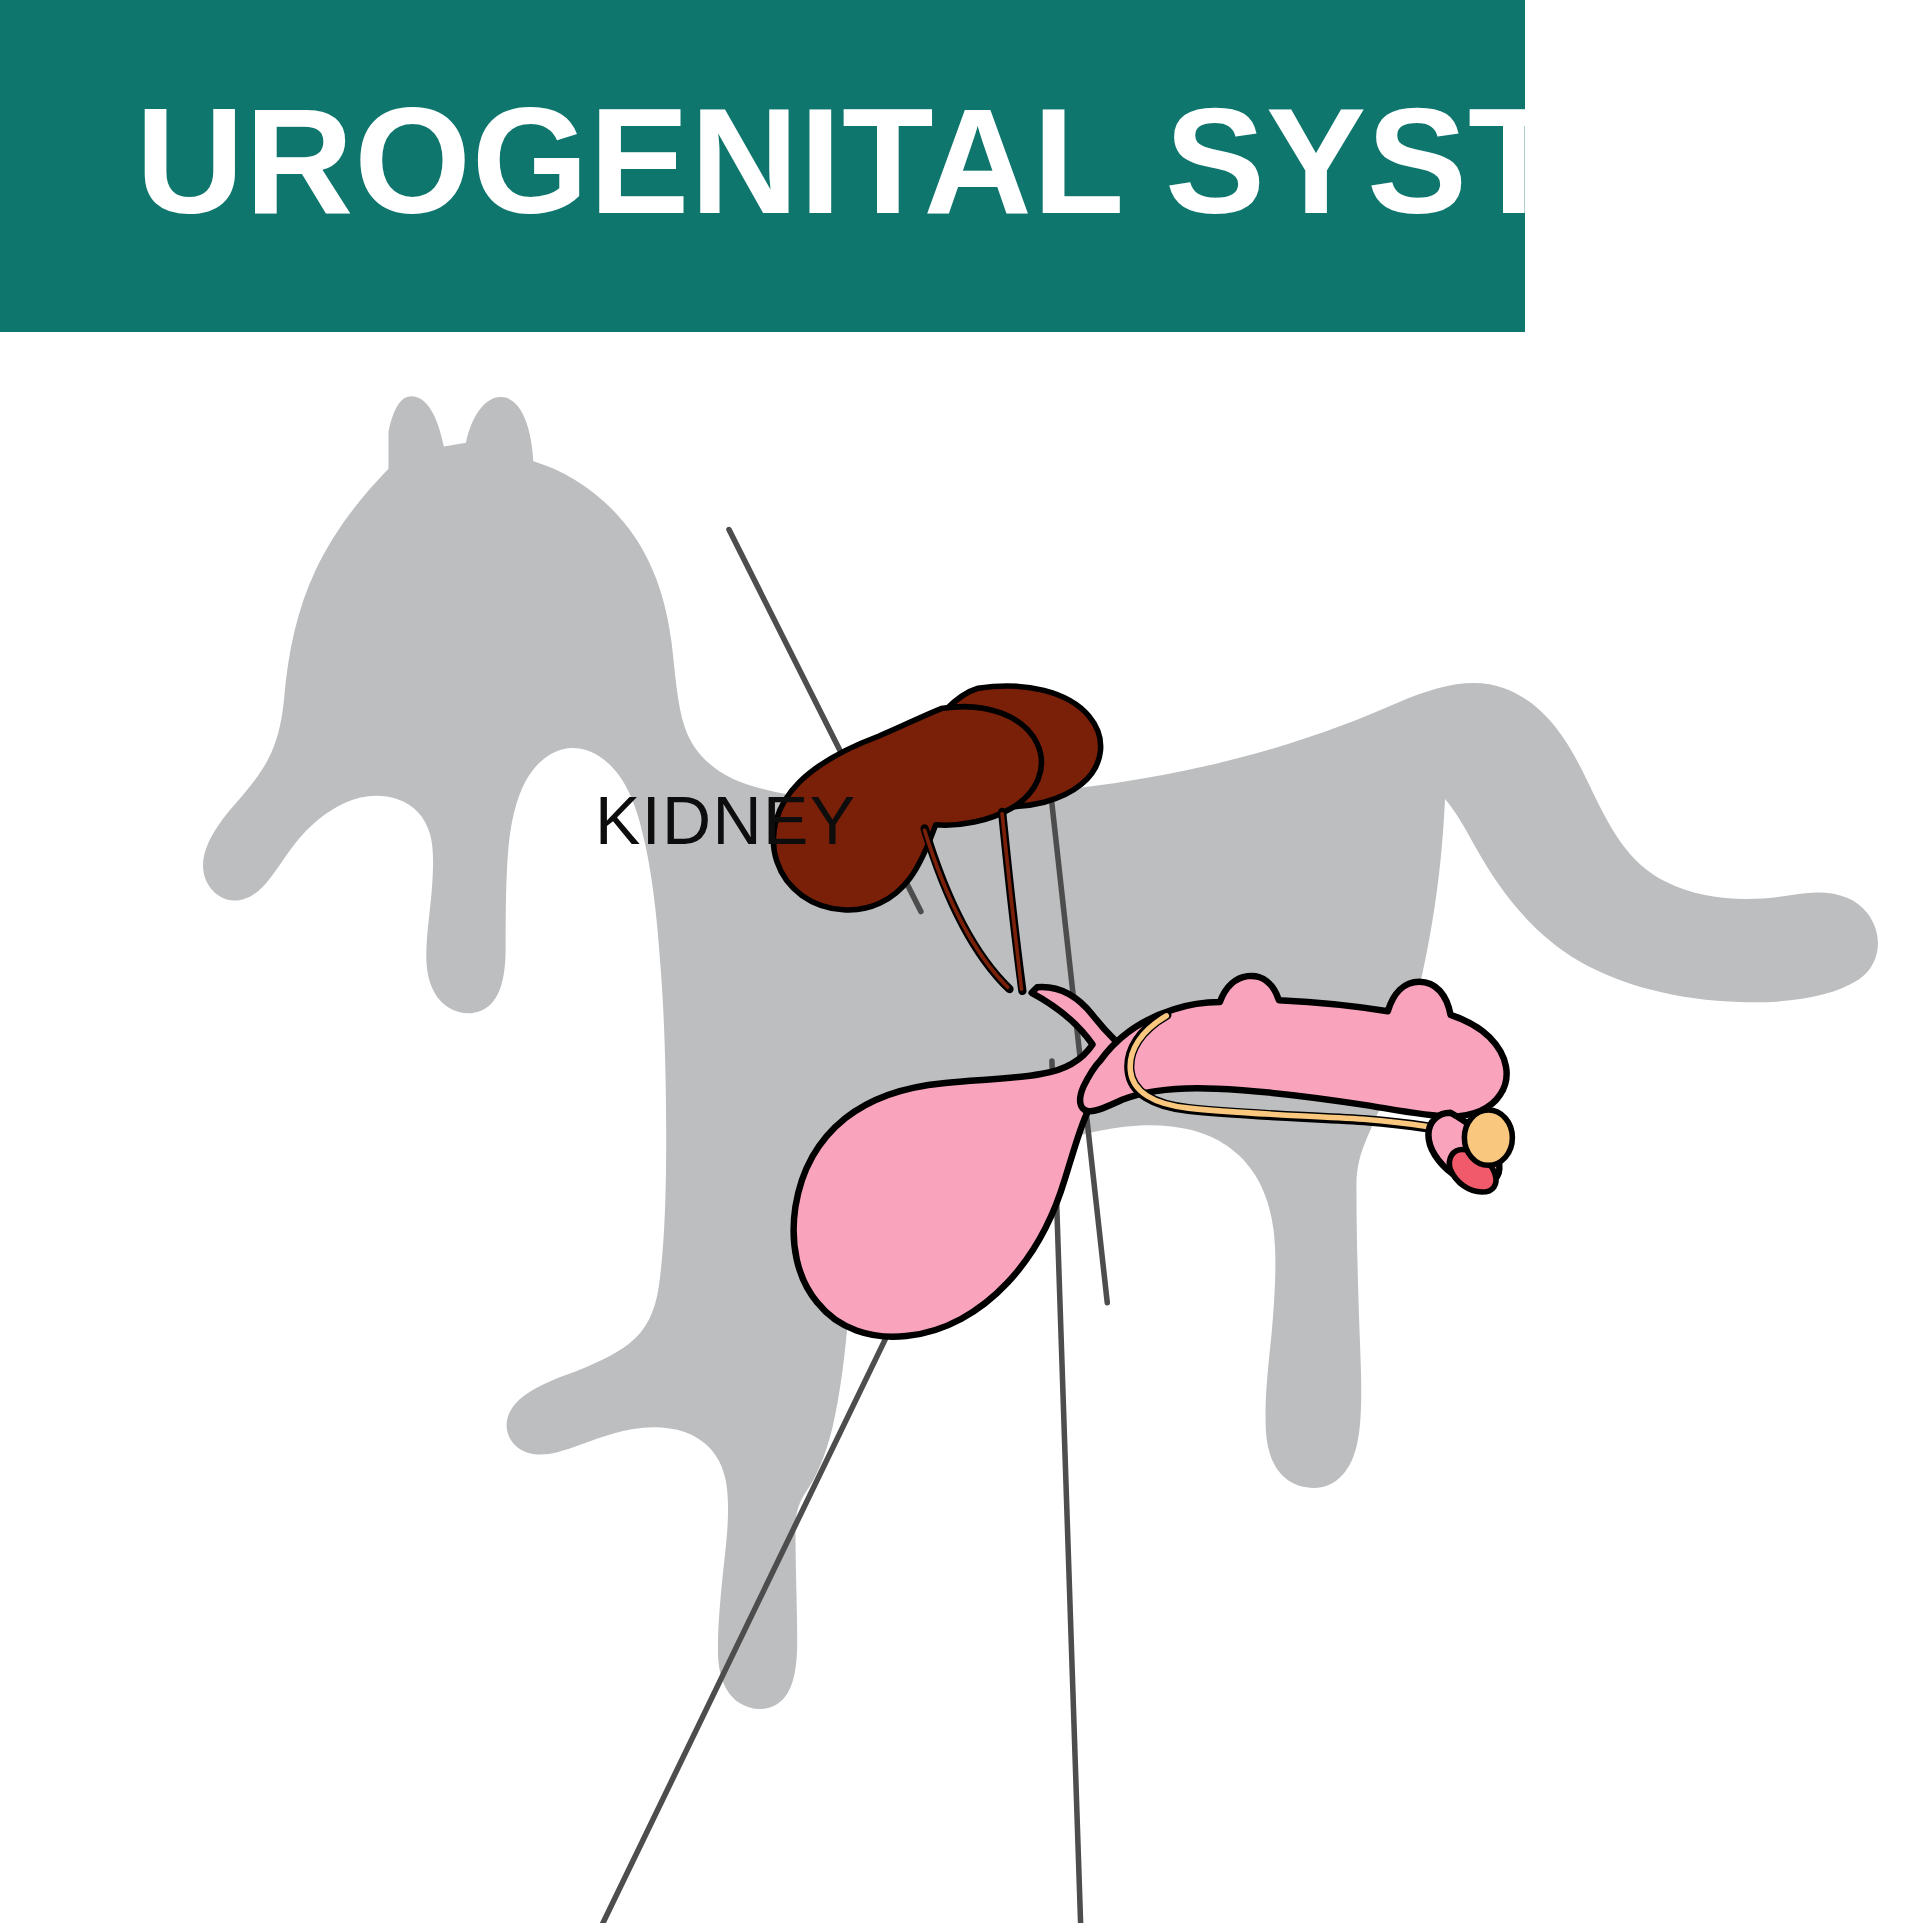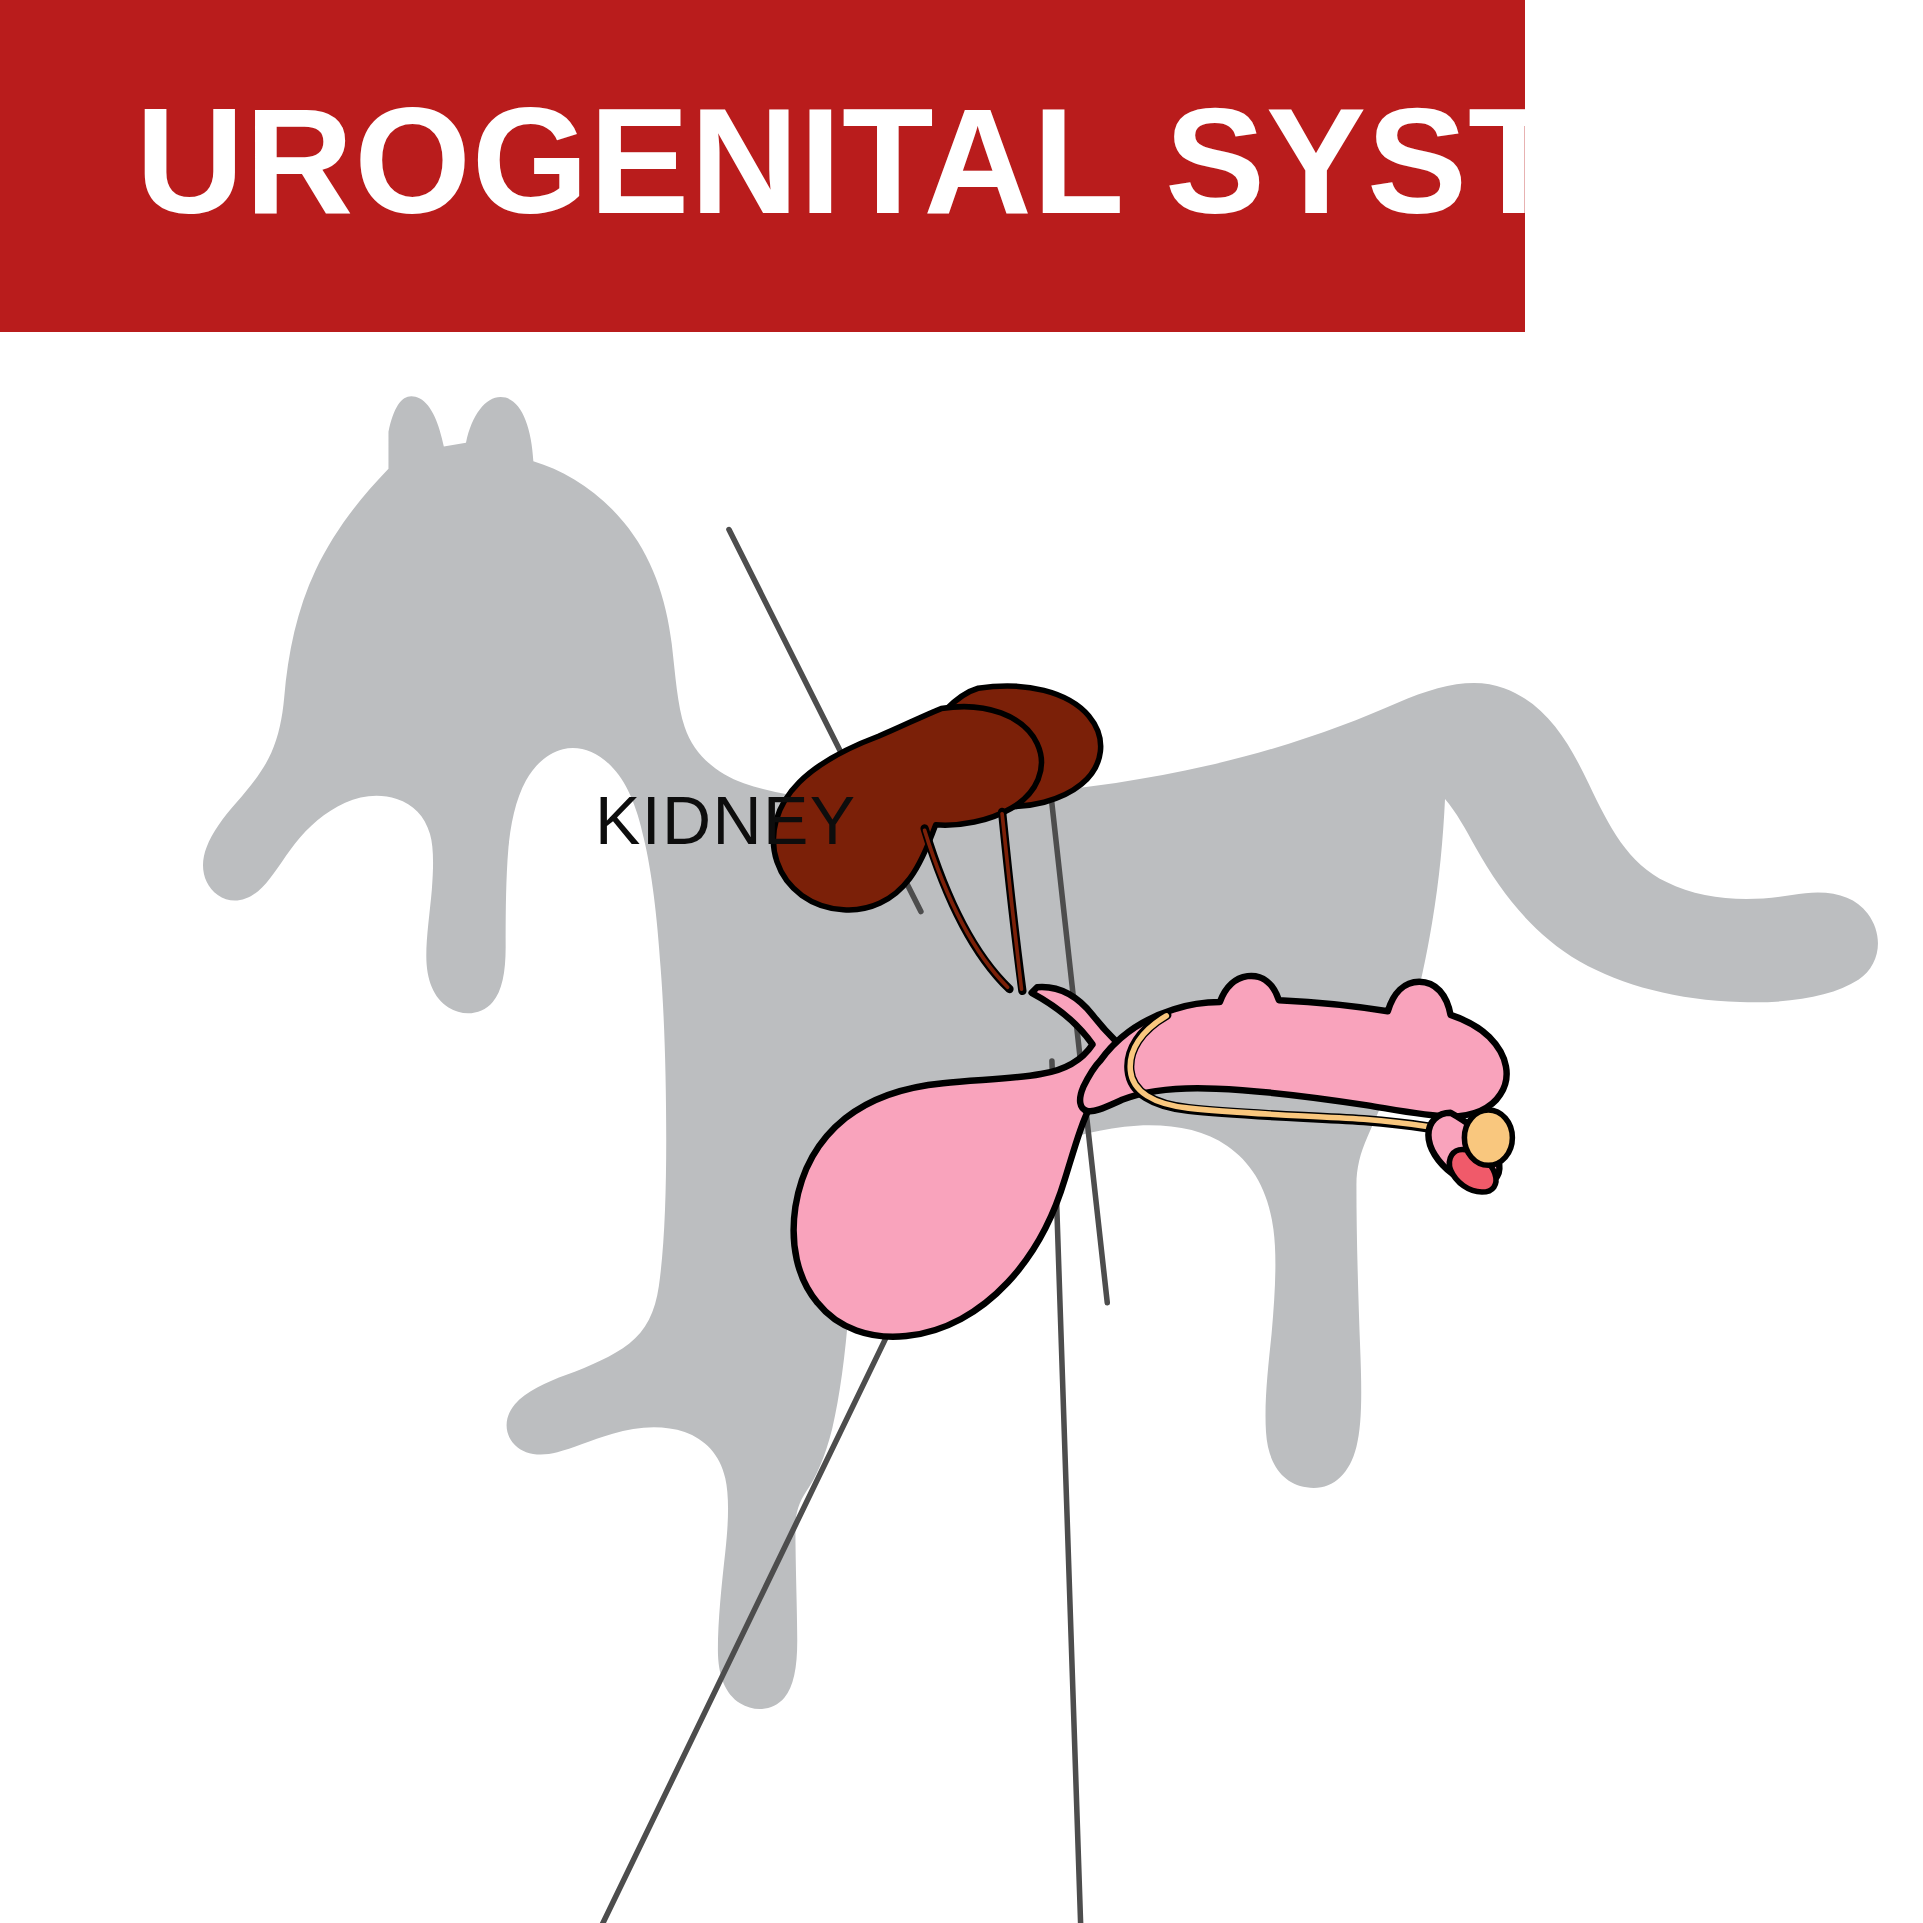--- a/index.html
+++ b/index.html
@@ -15,21 +15,21 @@
     font-family: "Liberation Sans", sans-serif;
   }
 
   
   #header-banner {
     position: absolute;
     left: 0;
     top: 0;
     width: 1525px;
     height: 332px;
-    background: #b91c1c;
+    background: #0f766e;
   }
   #page-title {
     position: absolute;
     left: 0;
     top: 0;
     width: 1923px;
     height: 332px;
     display: flex;
     align-items: center;
     justify-content: center;

